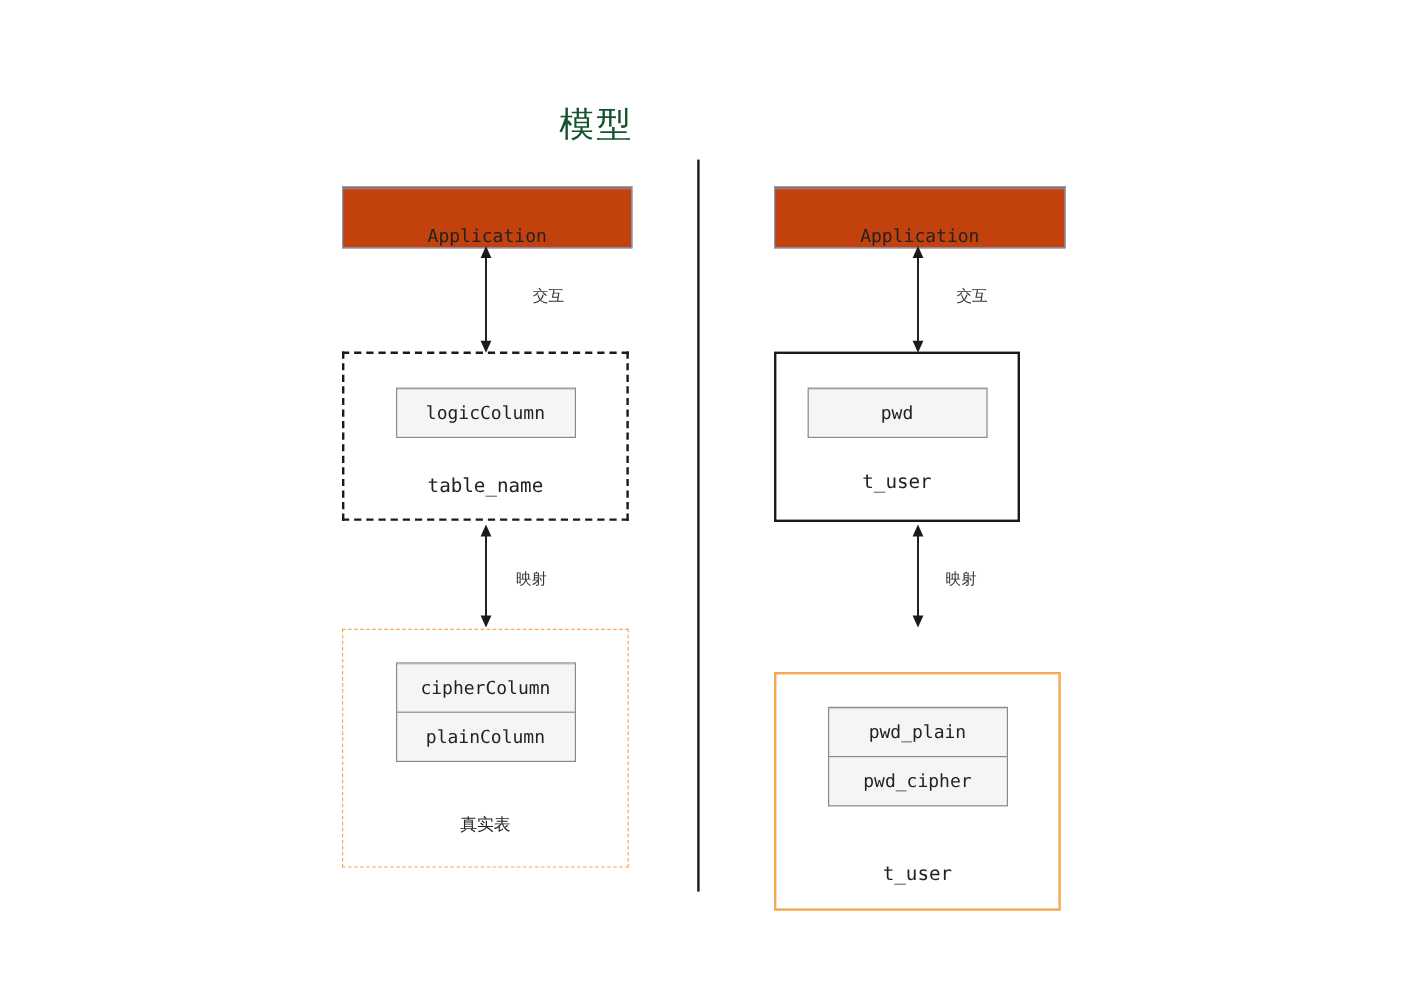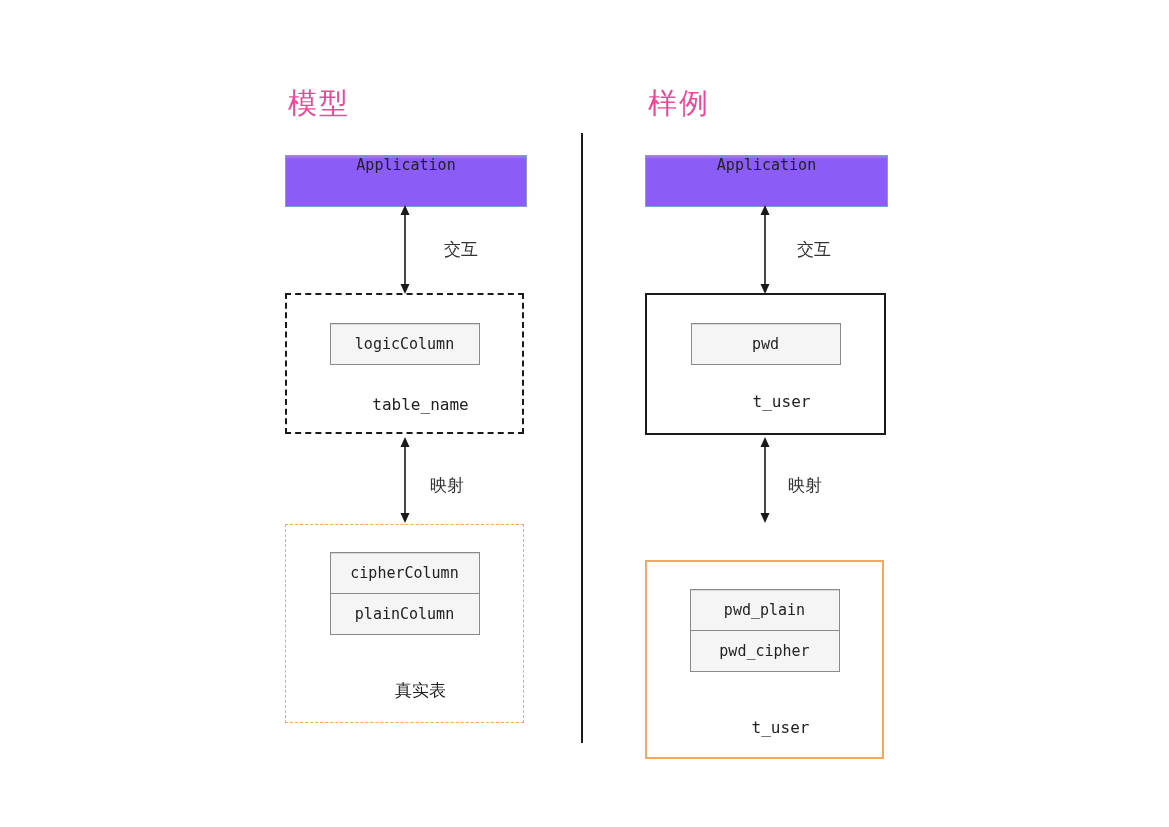--- a/index.html
+++ b/index.html
@@ -13,32 +13,32 @@
     height: 827px;
     background: #ffffff;
     font-family: "DejaVu Sans", sans-serif;
     color: #1a1a1a;
     overflow: hidden;
   }
   .abs { position: absolute; }
 
   .col-title {
     width: 240px;
-    text-align: left;
+    text-align: right;
     font-size: 29px;
-    color: #ec4899;
+    color: #14532d;
     letter-spacing: 2px;
   }
 
   .app-box {
-    background: #8b5cf6;
+    background: #c2410c;
     border: 1.6px solid #7f9dc6;
     box-shadow: inset 0 2px 0 rgba(140,170,210,0.45);
     display: flex;
-    align-items: flex-start;
+    align-items: flex-end;
     justify-content: center;
   }
   .code-text {
     font-family: "DejaVu Sans Mono", monospace;
     font-size: 15px;
     color: #222222;
   }
 
   .table-box { box-sizing: border-box; }
   .table-box.dashed-black { border: 2px dashed #1a1a1a; }
@@ -59,31 +59,31 @@
   .field-row {
     height: 40px;
     display: flex;
     align-items: center;
     justify-content: center;
   }
   .field-row + .field-row { border-top: 1.6px solid #8a8a8a; }
 
   .table-name {
     position: absolute;
-    left: 16px;
+    left: 0;
     width: 100%;
     text-align: center;
     font-family: "DejaVu Sans Mono", monospace;
     font-size: 16px;
     color: #222222;
   }
-  .table-name.cjk { font-family: "DejaVu Sans", sans-serif; font-size: 17px; }
+  .table-name.cjk { font-family: "DejaVu Sans", sans-serif; font-size: 14px; }
 
   .edge-label {
-    font-size: 17px;
+    font-size: 13px;
     color: #333333;
     white-space: nowrap;
   }
 
   .divider {
     width: 2px;
     background: #1a1a1a;
   }
   svg.arrow { display: block; }
 </style>
@@ -128,34 +128,33 @@
       </div>
       <div class="field-row">
         <span class="code-text">plainColumn</span>
       </div>
     </div>
     <div class="table-name cjk" style="top:154px;">真实表</div>
   </div>
 
   <div class="abs divider" style="left:581px; top:133px; height:610px;"></div>
 
-  <div class="abs col-title" style="left:648px; top:84px;">样例</div>
 
   <div class="abs app-box" style="left:645px; top:155px; width:241px; height:50px;">
     <span class="code-text">Application</span>
   </div>
 
   <svg class="abs arrow" style="left:758px; top:205px;" width="14" height="89">
     <line x1="7" y1="5" x2="7" y2="84" stroke="#1a1a1a" stroke-width="1.6"></line>
     <polygon points="7,0 2.5,10 11.5,10" fill="#1a1a1a"></polygon>
     <polygon points="7,89 2.5,79 11.5,79" fill="#1a1a1a"></polygon>
   </svg>
   <div class="abs edge-label" style="left:797px; top:238px;">交互</div>
 
-  <div class="abs table-box solid-black" style="left:645px; top:293px; width:241px; height:142px;">
+  <div class="abs table-box solid-black" style="left:645px; top:293px; width:205px; height:142px;">
     <div class="field-stack" style="top:28px;">
       <div class="field-row">
         <span class="code-text">pwd</span>
       </div>
     </div>
     <div class="table-name" style="top:97px;">t_user</div>
   </div>
 
   <svg class="abs arrow" style="left:758px; top:437px;" width="14" height="86">
     <line x1="7" y1="5" x2="7" y2="81" stroke="#1a1a1a" stroke-width="1.6"></line>

